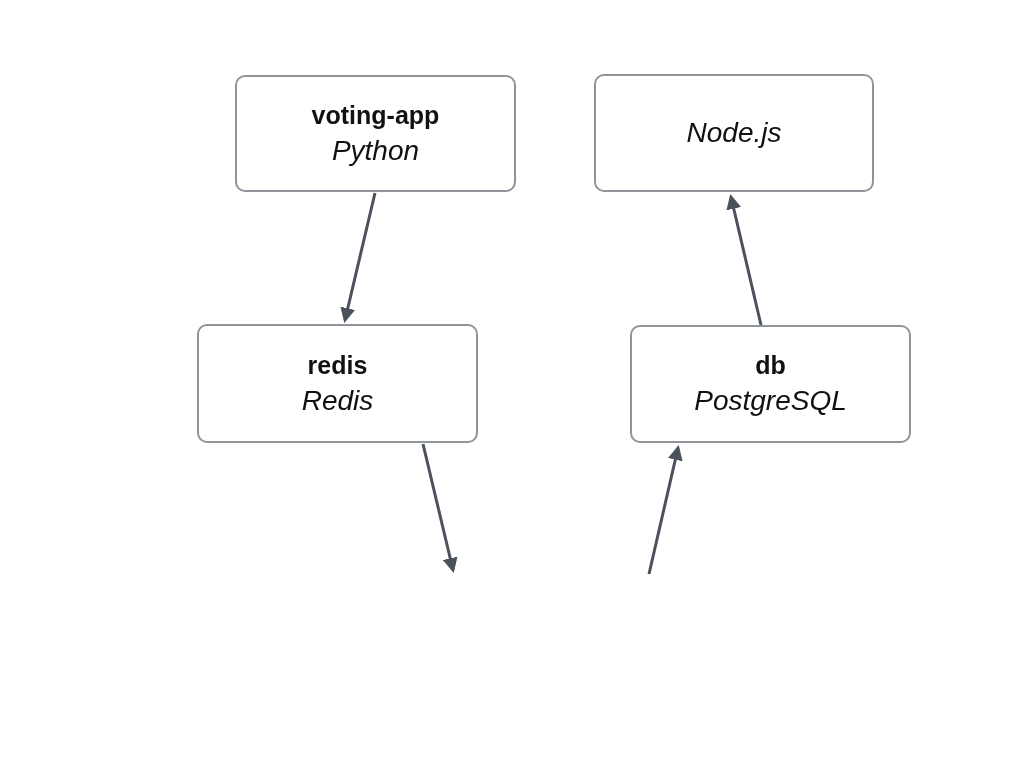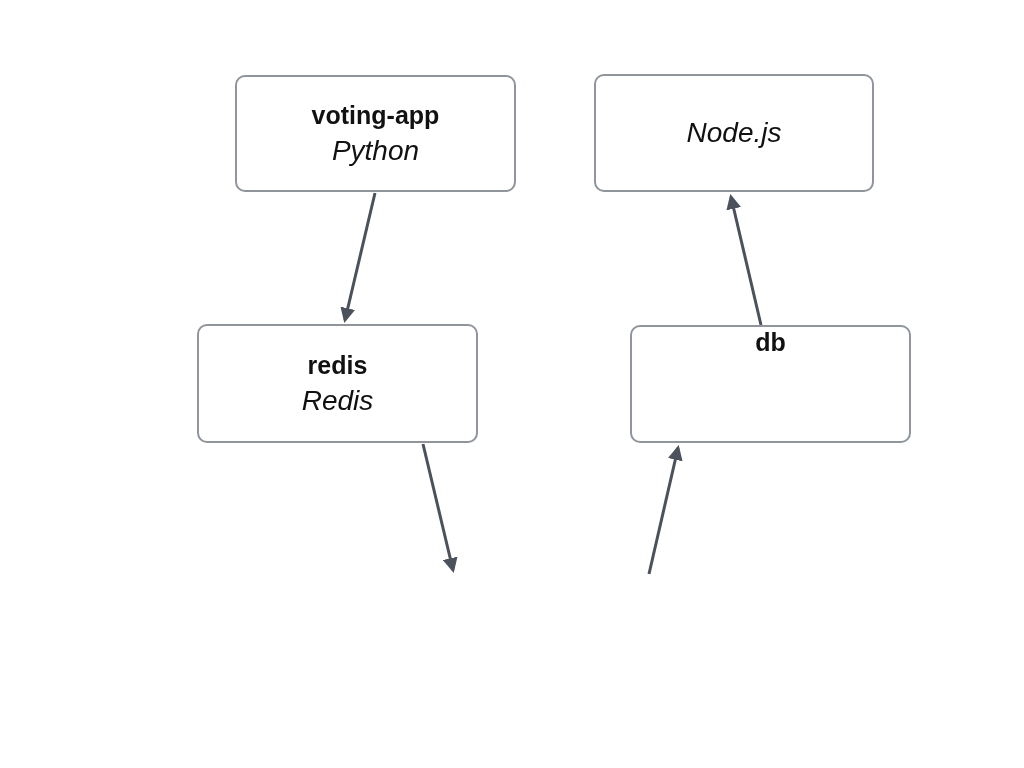--- a/index.html
+++ b/index.html
@@ -82,18 +82,19 @@
 
   <div class="node" style="left:552px; top:74px;  width:280px; height:118px;">
     <div class="node-sub">Node.js</div>
   </div>
 
   <div class="node" style="left:155px; top:324px; width:281px; height:119px;">
     <div class="node-title">redis</div>
     <div class="node-sub">Redis</div>
   </div>
 
-  <div class="node" style="left:588px; top:325px; width:281px; height:118px;justify-content:space-between;">
+  <div class="node" style="left:588px; top:325px; width:281px; height:118px;">
     <div class="node-title">db</div>
+    <div class="node-sub">PostgreSQL</div>
   </div>
 
 
 </div>
 
 </body></html>

